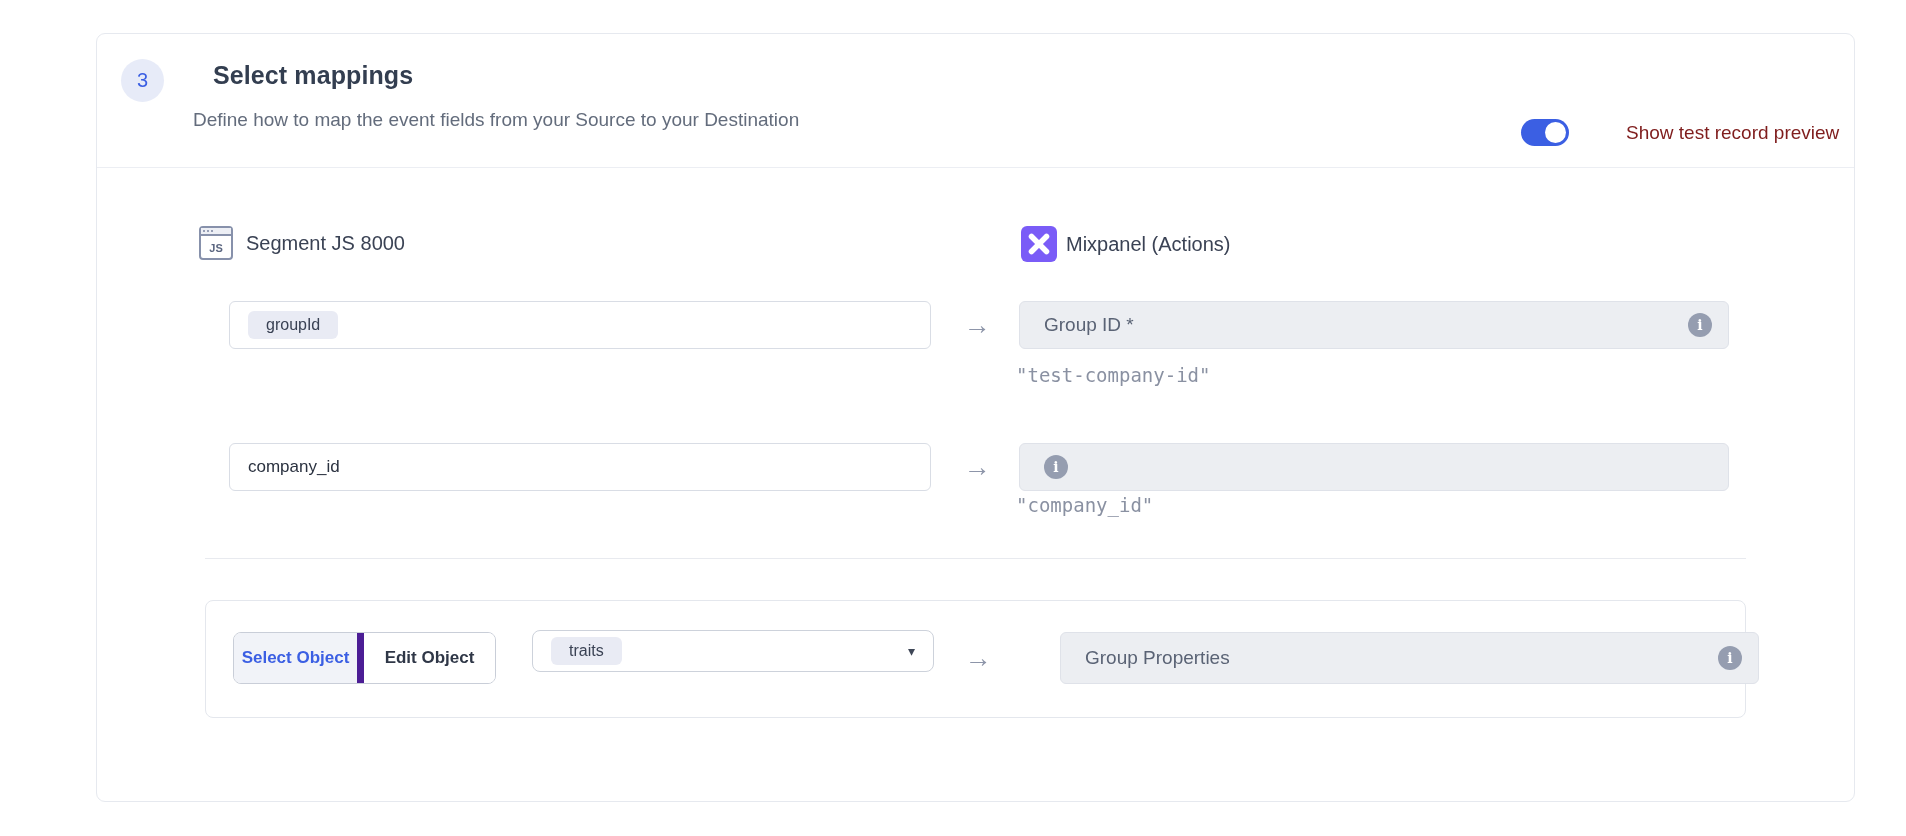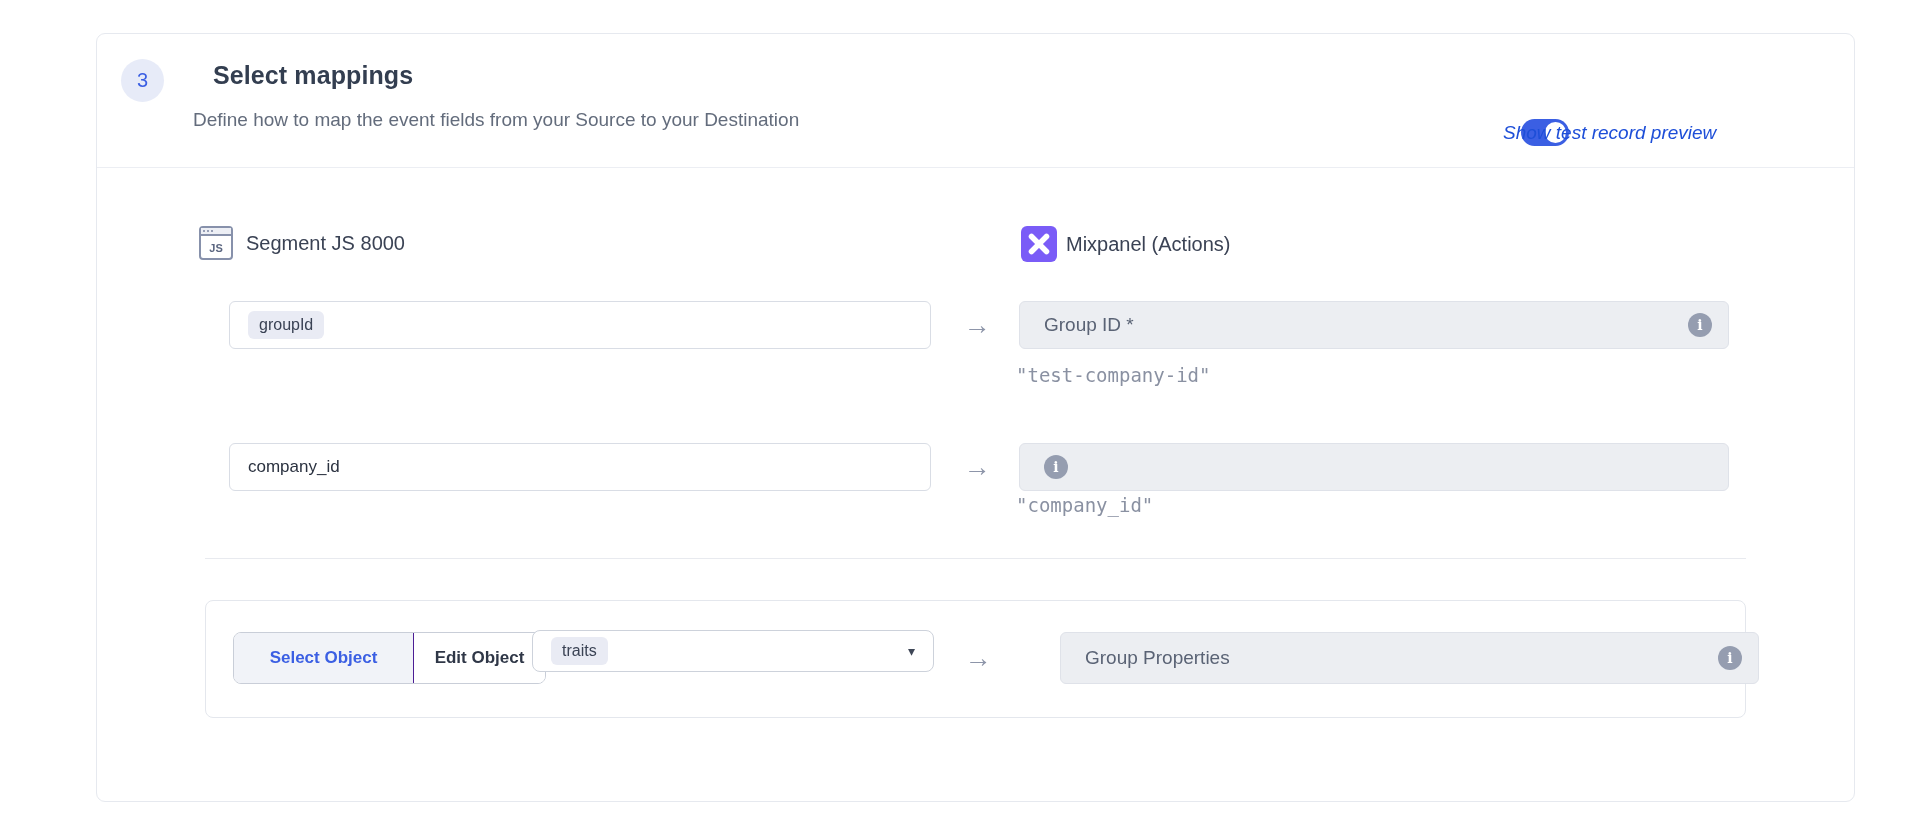--- a/index.html
+++ b/index.html
@@ -40,22 +40,22 @@
     position: absolute; left: 1424px; top: 85px;
     width: 48px; height: 27px; border-radius: 14px;
     background: #3B5FE3; cursor: pointer;
   }
   .toggle .knob {
     position: absolute; right: 3px; top: 3px;
     width: 21px; height: 21px; border-radius: 50%;
     background: #ffffff;
   }
   .toggle-label {
-    position: absolute; left: 1406px; top: 88px;
-    font-size: 19px; color: #1d4ed8; font-style: italic;
+    position: absolute; left: 1529px; top: 88px;
+    font-size: 19px; color: #7f1d1d;
   }
   .header-divider {
     position: absolute; left: 0; top: 133px;
     width: 100%; height: 1px; background: #ECEEF3;
   }
   
   .connector { position: absolute; display: flex; align-items: center; gap: 13px; }
   .connector-label { font-size: 20px; color: #3A4254; }
   .src-connector { left: 102px; top: 192px; }
   .dst-connector { left: 924px; top: 192px; gap: 9px; }
@@ -81,21 +81,21 @@
     display: flex; align-items: center; justify-content: center;
   }
   
   .field-input {
     position: absolute; left: 132px; width: 702px; height: 48px;
     background: #ffffff; border: 1px solid #D9DDE5; border-radius: 6px;
     display: flex; align-items: center; padding: 0 18px;
   }
   .chip {
     background: #E9EBF4; color: #3A4254; border-radius: 6px;
-    padding: 6px 11px; font-size: 16px; line-height: 1;
+    padding: 6px 18px; font-size: 16px; line-height: 1;
   }
   .plain-value { font-size: 17px; color: #2B3240; }
   .map-arrow {
     position: absolute; left: 856px; width: 48px; height: 48px;
     display: flex; align-items: center; justify-content: center;
     font-size: 27px; color: #8D95A9;
   }
   .dest-field {
     position: absolute; left: 922px; width: 710px; height: 48px;
     background: #ECEEF2; border: 1px solid #DFE2E9; border-radius: 6px;
@@ -131,21 +131,21 @@
   }
   .btn-group {
     position: absolute; left: 27px; top: 31px; height: 52px;
     display: flex; border: 1px solid #C9CED8; border-radius: 8px;
     overflow: hidden; background: #ffffff;
   }
   .seg-btn {
     height: 100%; display: flex; align-items: center; justify-content: center;
     font-size: 17px; font-weight: 700; cursor: pointer;
   }
-  .seg-btn.active { width: 180px; background: #F1F3F8; color: #3B5FE3; border-right: 1px solid #4c1d95; }
+  .seg-btn.active { width: 130px; background: #F1F3F8; color: #3B5FE3; border-right: 7px solid #4c1d95; }
   .seg-btn.inactive { width: 131px; background: #ffffff; color: #2F3747; }
   .dropdown {
     position: absolute; left: 326px; top: 29px;
     width: 402px; height: 42px;
     background: #ffffff; border: 1px solid #CDD2DB; border-radius: 8px;
     display: flex; align-items: center; padding: 0 18px; cursor: pointer;
   }
   .dropdown .chip { flex: none; }
   .dropdown .spacer { flex: 1; }
   .caret { font-size: 14px; color: #3F4757; }

